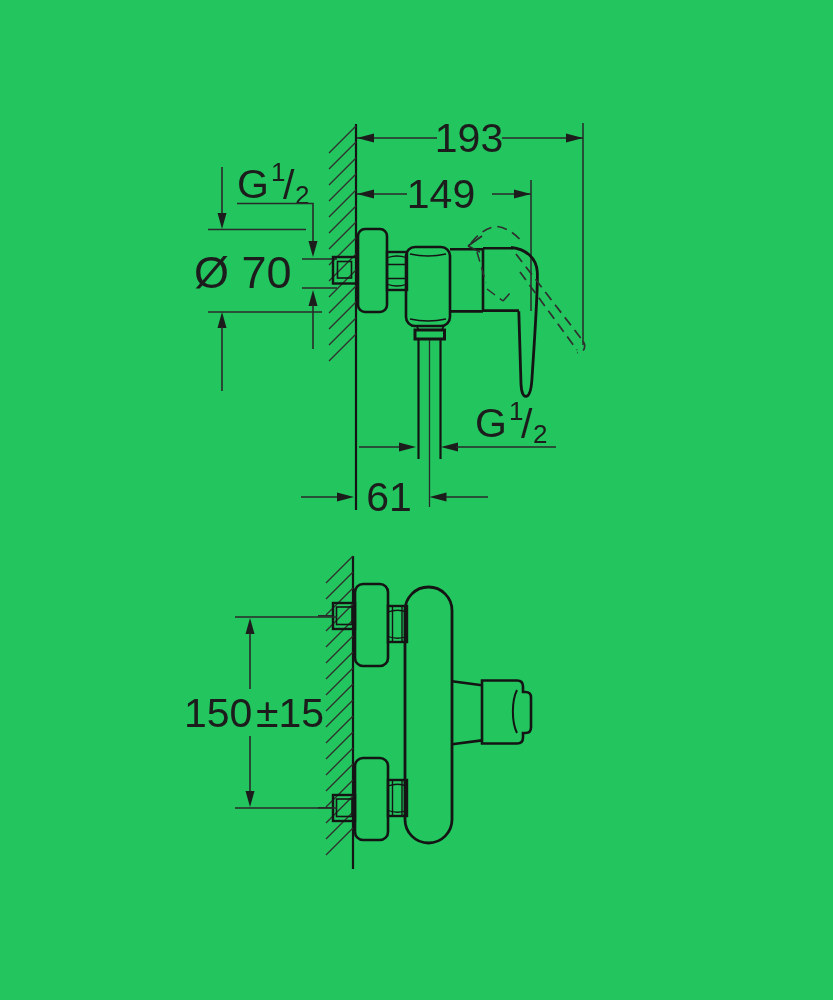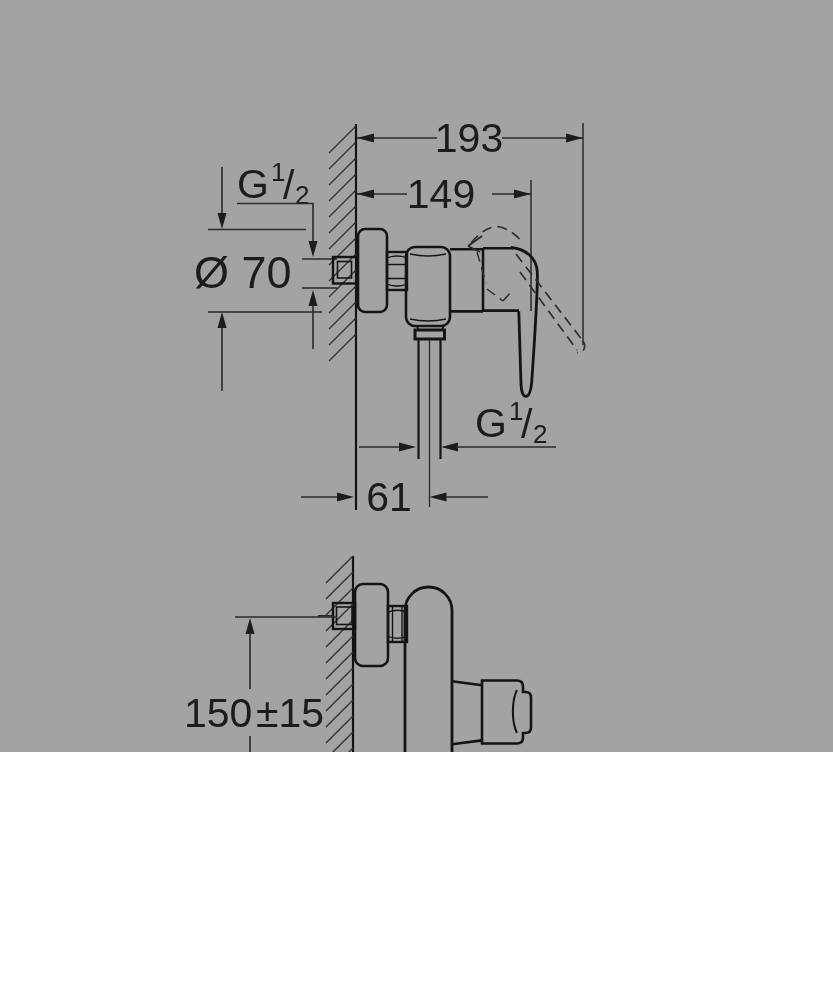--- a/index.html
+++ b/index.html
@@ -1,16 +1,16 @@
 <!DOCTYPE html>
 <html><head>
 <meta charset="utf-8">
 <style>
   html,body{margin:0;padding:0;background:#ffffff;}
-  #stage{position:relative;width:833px;height:752px;background:#a3a3a3;overflow:hidden;}
+  #stage{position:relative;width:833px;height:1000px;background:#22c55e;overflow:hidden;}
   svg{position:absolute;left:0;top:0;}
   text{font-family:"Liberation Sans","DejaVu Sans",sans-serif;fill:#1c1c1c;}
   .outline{stroke:#141414;fill:none;}
   .dim{stroke:#2a2a2a;fill:none;}
   .arrow{fill:#1c1c1c;stroke:none;}
   .dash{stroke:#2f2f2f;fill:none;stroke-dasharray:10 6;}
   .hatch{stroke:#2f2f2f;stroke-width:1.3;}
 </style>
 </head>
 <body>

